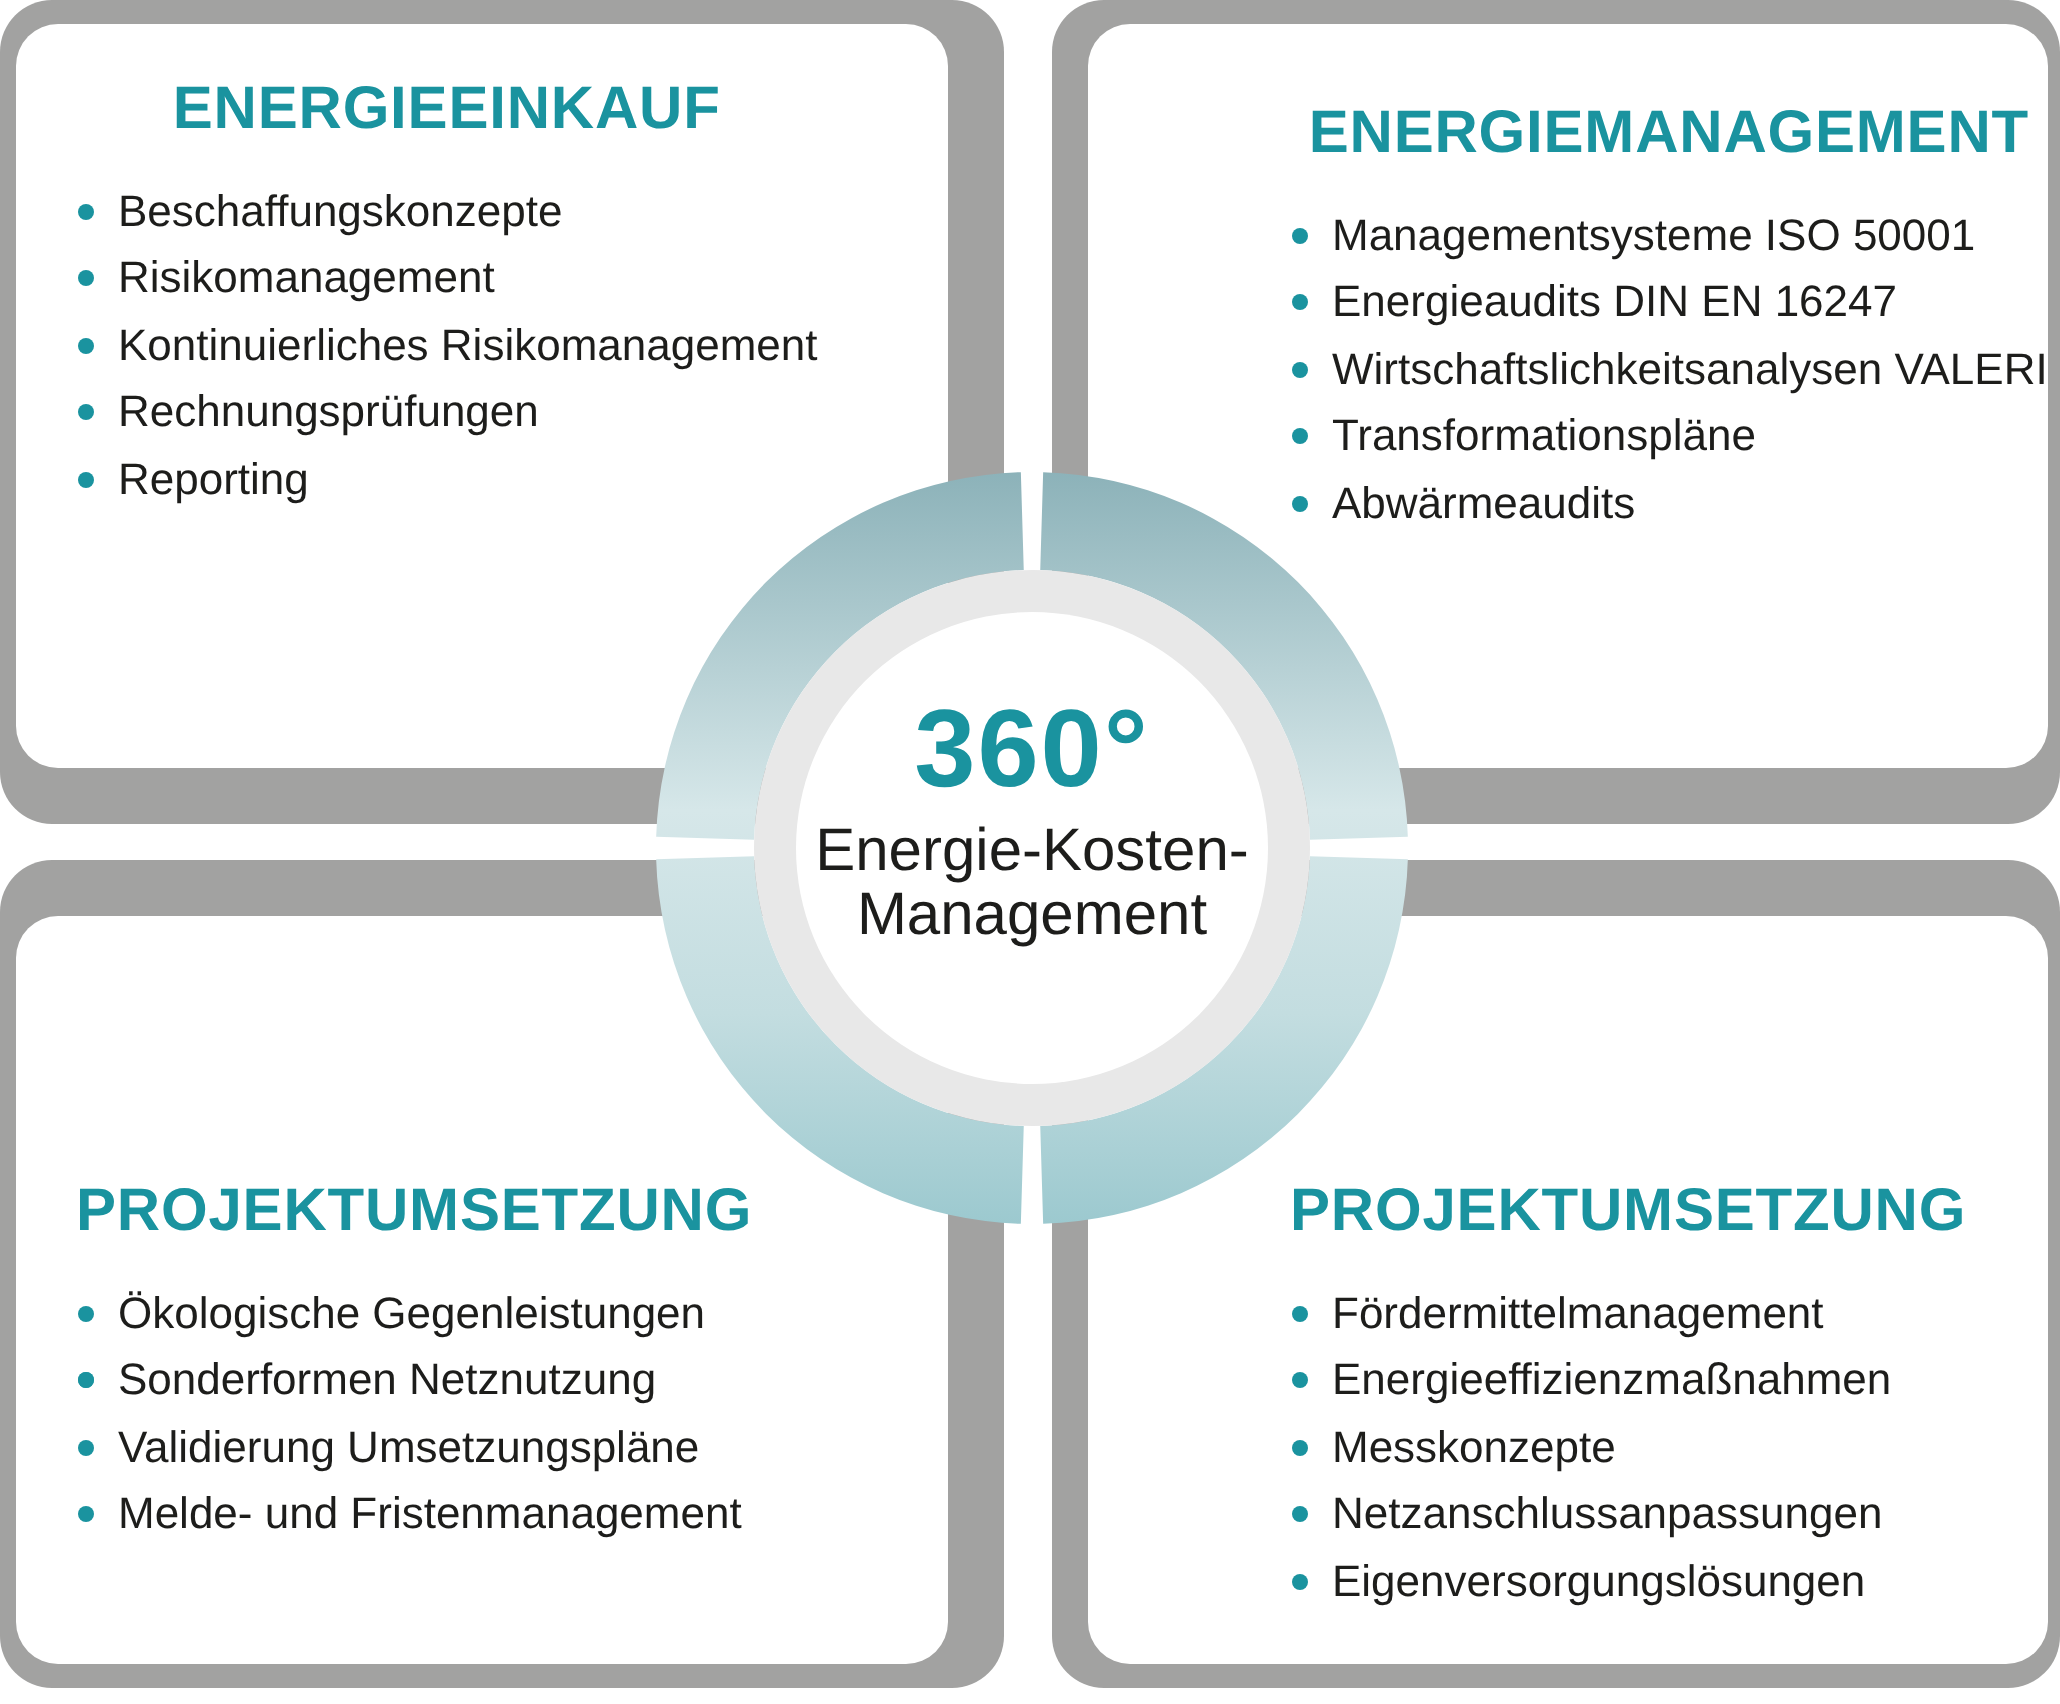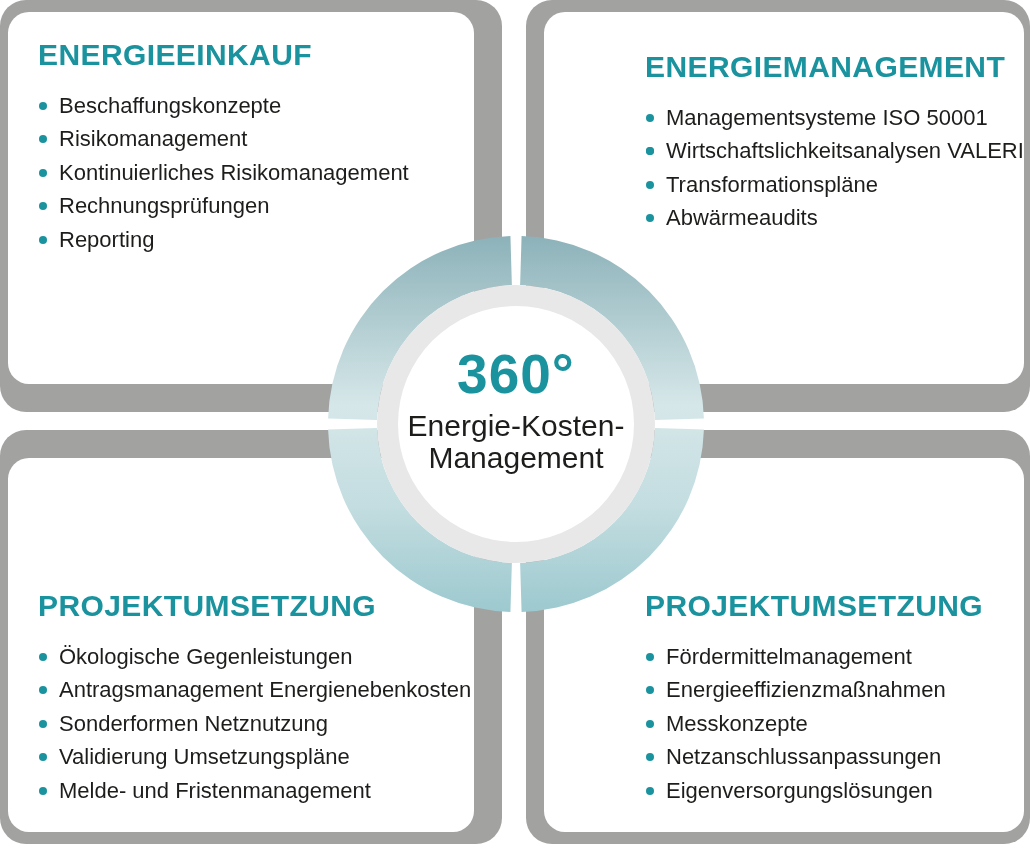--- a/index.html
+++ b/index.html
@@ -20,21 +20,21 @@
   .card-bl { left:8px;   top:458px; width:466px; height:374px; }
   .card-br { left:544px; top:458px; width:480px; height:374px; }
   
   .content { position:absolute; white-space:nowrap; }
   .content-tl { left:38px;  top:40px; }
   .content-tr { left:645px; top:52px; }
   .content-bl { left:38px;  top:591px; }
   .content-br { left:645px; top:591px; }
   .card-title {
     margin:0 0 19px 0; font-size:30px; line-height:30px; font-weight:bold;
-    letter-spacing:0.4px; color:#1a939f;
+    letter-spacing:0.4px; color:#1a939f;text-align:center;
   }
   .service-list { list-style:none; margin:0; padding:0; }
   .service-list li {
     position:relative; padding-left:21px; font-size:22px; line-height:33.4px;
     color:#1d1d1b;
   }
   .dot {
     position:absolute; left:1px; top:13px; width:8px; height:8px;
     border-radius:50%; background:#1a939f;
   }
@@ -73,32 +73,32 @@
       <li><span class="dot"></span><span>Kontinuierliches Risikomanagement</span></li>
       <li><span class="dot"></span><span>Rechnungsprüfungen</span></li>
       <li><span class="dot"></span><span>Reporting</span></li>
     </ul>
   </div>
 
   <div class="content content-tr">
     <h2 class="card-title">ENERGIEMANAGEMENT</h2>
     <ul class="service-list">
       <li><span class="dot"></span><span>Managementsysteme ISO 50001</span></li>
-      <li><span class="dot"></span></li>
+      <li><span class="dot"></span><span>Energieaudits DIN EN 16247</span></li>
       <li><span class="dot"></span><span>Wirtschaftslichkeitsanalysen VALERI</span></li>
       <li><span class="dot"></span><span>Transformationspläne</span></li>
       <li><span class="dot"></span><span>Abwärmeaudits</span></li>
     </ul>
   </div>
 
   <div class="content content-bl">
     <h2 class="card-title">PROJEKTUMSETZUNG</h2>
     <ul class="service-list">
       <li><span class="dot"></span><span>Ökologische Gegenleistungen</span></li>
-      <li><span class="dot"></span><span>Antragsmanagement Energienebenkosten</span></li>
+      <li><span class="dot"></span></li>
       <li><span class="dot"></span><span>Sonderformen Netznutzung</span></li>
       <li><span class="dot"></span><span>Validierung Umsetzungspläne</span></li>
       <li><span class="dot"></span><span>Melde- und Fristenmanagement</span></li>
     </ul>
   </div>
 
   <div class="content content-br">
     <h2 class="card-title">PROJEKTUMSETZUNG</h2>
     <ul class="service-list">
       <li><span class="dot"></span><span>Fördermittelmanagement</span></li>

